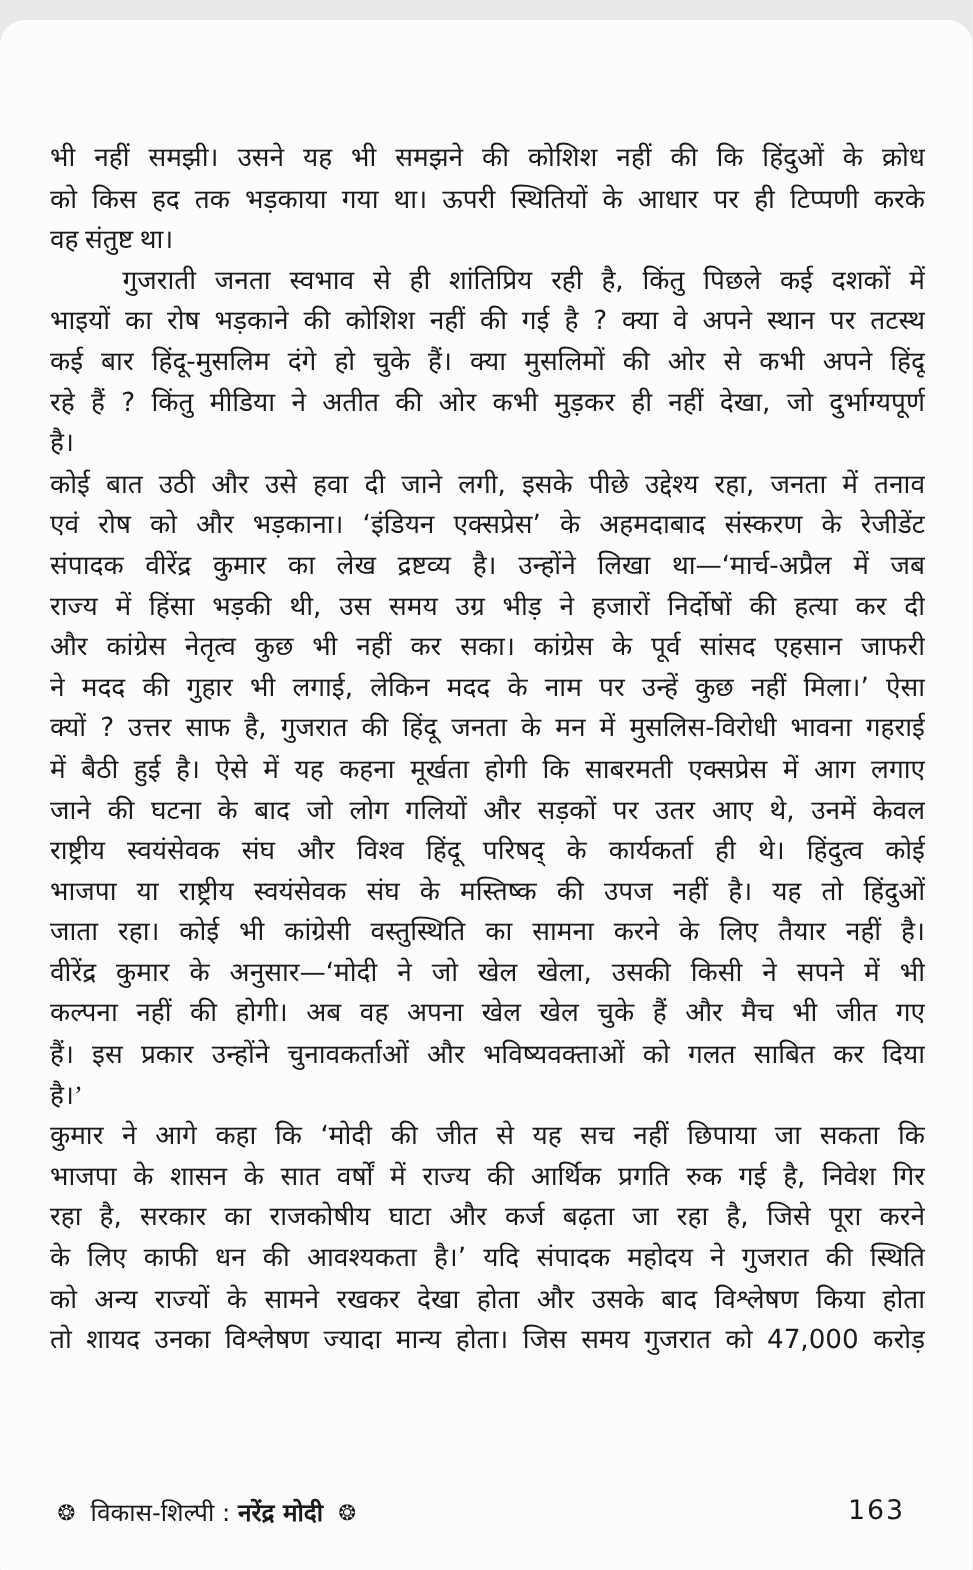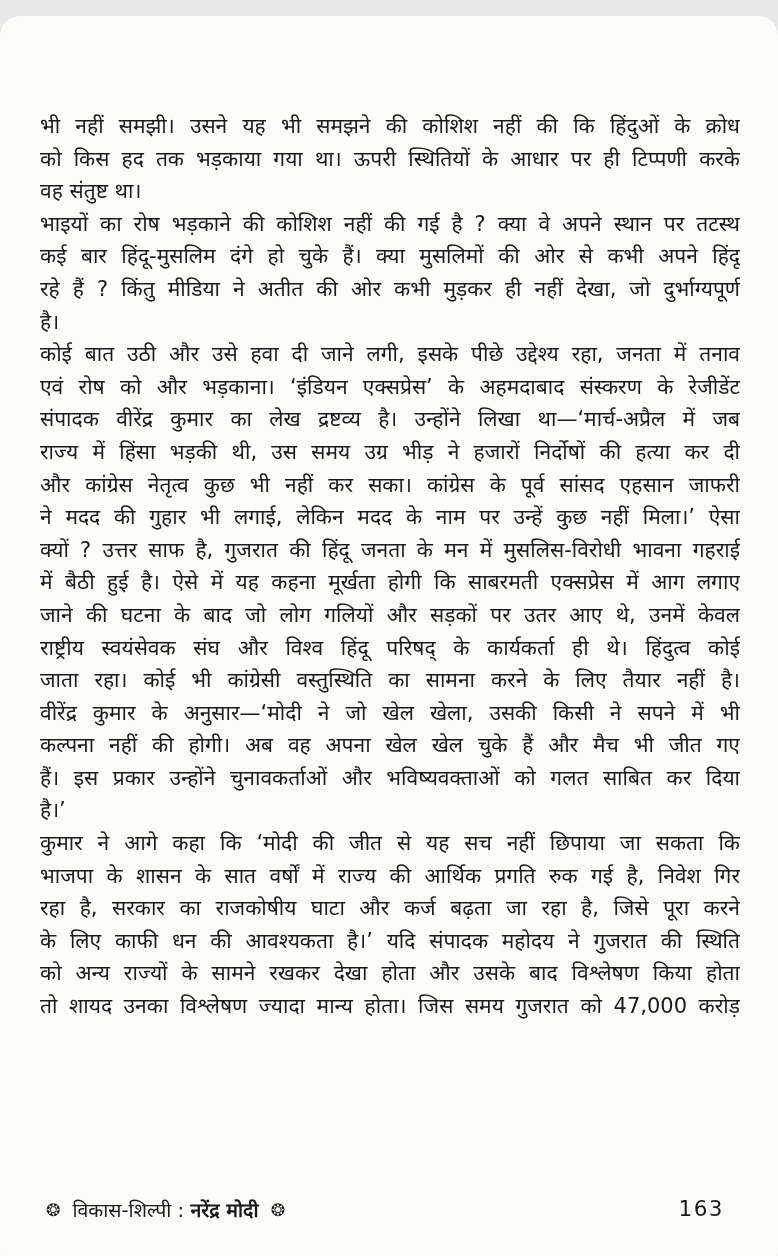--- a/index.html
+++ b/index.html
@@ -28,20 +28,21 @@
     font-size: 21px;
     line-height: 32.6px;
     height: 32.6px;
     text-align: justify;
     text-align-last: justify;
     white-space: nowrap;
     overflow: hidden;
   }
   .line.para-end {
     text-align-last: left;
+    font-family: Liberation Serif, serif;
   }
   .line.indent {
     text-indent: 58px;
   }
   .footer {
     position: absolute;
     left: 40px;
     top: 1180px;
     width: 700px;
     height: 32px;
@@ -74,34 +75,36 @@
 </style>
 </head>
 <body>
 
 <div class="page">
 
   <div class="text-block">
       <div class="line">भी नहीं समझी। उसने यह भी समझने की कोशिश नहीं की कि हिंदुओं के क्रोध</div>
       <div class="line">को किस हद तक भड़काया गया था। ऊपरी स्थितियों के आधार पर ही टिप्पणी करके</div>
       <div class="line para-end">वह संतुष्ट था।</div>
+      <div class="line indent">गुजराती जनता स्वभाव से ही शांतिप्रिय रही है, किंतु पिछले कई दशकों में</div>
       <div class="line">भाइयों का रोष भड़काने की कोशिश नहीं की गई है ? क्या वे अपने स्थान पर तटस्थ</div>
       <div class="line">कई बार हिंदू-मुसलिम दंगे हो चुके हैं। क्या मुसलिमों की ओर से कभी अपने हिंदू</div>
       <div class="line">रहे हैं ? किंतु मीडिया ने अतीत की ओर कभी मुड़कर ही नहीं देखा, जो दुर्भाग्यपूर्ण</div>
       <div class="line para-end">है।</div>
       <div class="line">कोई बात उठी और उसे हवा दी जाने लगी, इसके पीछे उद्देश्य रहा, जनता में तनाव</div>
       <div class="line">एवं रोष को और भड़काना। ‘इंडियन एक्सप्रेस’ के अहमदाबाद संस्करण के रेजीडेंट</div>
       <div class="line">संपादक वीरेंद्र कुमार का लेख द्रष्टव्य है। उन्होंने लिखा था—‘मार्च-अप्रैल में जब</div>
       <div class="line">राज्य में हिंसा भड़की थी, उस समय उग्र भीड़ ने हजारों निर्दोषों की हत्या कर दी</div>
       <div class="line">और कांग्रेस नेतृत्व कुछ भी नहीं कर सका। कांग्रेस के पूर्व सांसद एहसान जाफरी</div>
       <div class="line">ने मदद की गुहार भी लगाई, लेकिन मदद के नाम पर उन्हें कुछ नहीं मिला।’ ऐसा</div>
       <div class="line">क्यों ? उत्तर साफ है, गुजरात की हिंदू जनता के मन में मुसलिस-विरोधी भावना गहराई</div>
       <div class="line">में बैठी हुई है। ऐसे में यह कहना मूर्खता होगी कि साबरमती एक्सप्रेस में आग लगाए</div>
       <div class="line">जाने की घटना के बाद जो लोग गलियों और सड़कों पर उतर आए थे, उनमें केवल</div>
       <div class="line">राष्ट्रीय स्वयंसेवक संघ और विश्व हिंदू परिषद् के कार्यकर्ता ही थे। हिंदुत्व कोई</div>
+      <div class="line">भाजपा या राष्ट्रीय स्वयंसेवक संघ के मस्तिष्क की उपज नहीं है। यह तो हिंदुओं</div>
       <div class="line">जाता रहा। कोई भी कांग्रेसी वस्तुस्थिति का सामना करने के लिए तैयार नहीं है।</div>
       <div class="line">वीरेंद्र कुमार के अनुसार—‘मोदी ने जो खेल खेला, उसकी किसी ने सपने में भी</div>
       <div class="line">कल्पना नहीं की होगी। अब वह अपना खेल खेल चुके हैं और मैच भी जीत गए</div>
       <div class="line">हैं। इस प्रकार उन्होंने चुनावकर्ताओं और भविष्यवक्ताओं को गलत साबित कर दिया</div>
       <div class="line para-end">है।’</div>
       <div class="line">कुमार ने आगे कहा कि ‘मोदी की जीत से यह सच नहीं छिपाया जा सकता कि</div>
       <div class="line">भाजपा के शासन के सात वर्षों में राज्य की आर्थिक प्रगति रुक गई है, निवेश गिर</div>
       <div class="line">रहा है, सरकार का राजकोषीय घाटा और कर्ज बढ़ता जा रहा है, जिसे पूरा करने</div>
       <div class="line">के लिए काफी धन की आवश्यकता है।’ यदि संपादक महोदय ने गुजरात की स्थिति</div>
       <div class="line">को अन्य राज्यों के सामने रखकर देखा होता और उसके बाद विश्लेषण किया होता</div>

